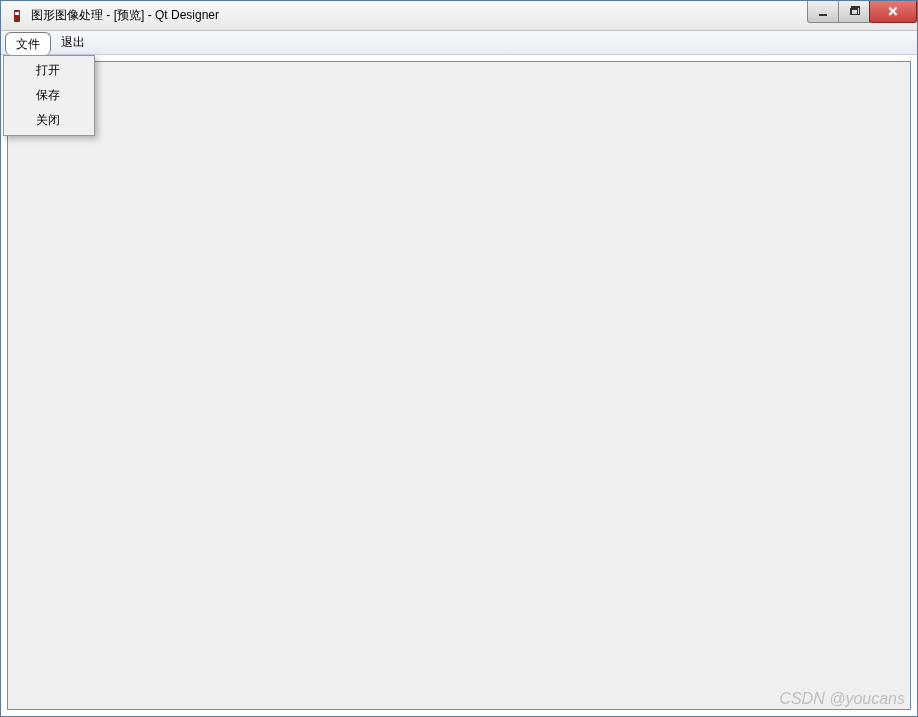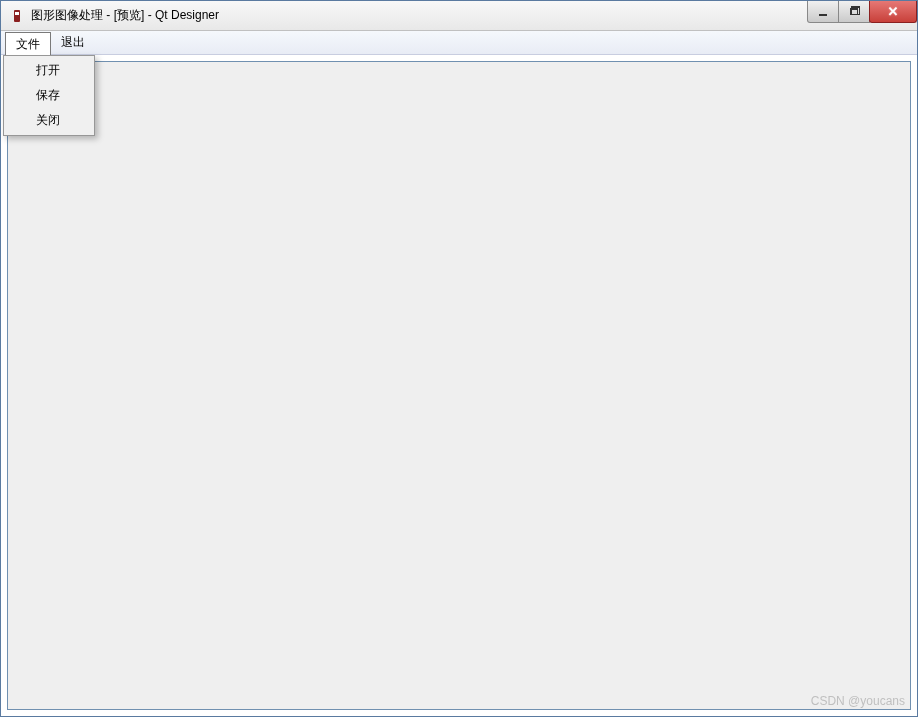--- a/index.html
+++ b/index.html
@@ -99,20 +99,21 @@
       padding-left: 4px;
     }
     
     .menu-item {
       padding: 8px 10px;
       display: flex;
       align-items: center;
       font-size: 12px;
       color: #000;
       cursor: default;
+      border-radius: 6px;
     }
     
     .menu-item.active {
       background: #fff;
       border: 1px solid #7a7a7a;
       border-bottom: none;
       margin-top: 1px;
       margin-bottom: -1px;
       z-index: 11;
       position: relative;
@@ -142,22 +143,23 @@
       padding: 4px 8px 4px 30px;
       font-size: 12px;
       color: #000;
       cursor: default;
     }
     
     .watermark {
       position: absolute;
       bottom: 8px;
       right: 12px;
-      font-size: 12px;
+      font-size: 16px;
       color: rgba(120, 120, 120, 0.4);
+      font-style: italic;
       font-family: Arial, sans-serif;
       pointer-events: none;
     }
     
     .min-icon {
       width: 8px;
       height: 2px;
       background: #333;
       margin-top: 6px;
     }

